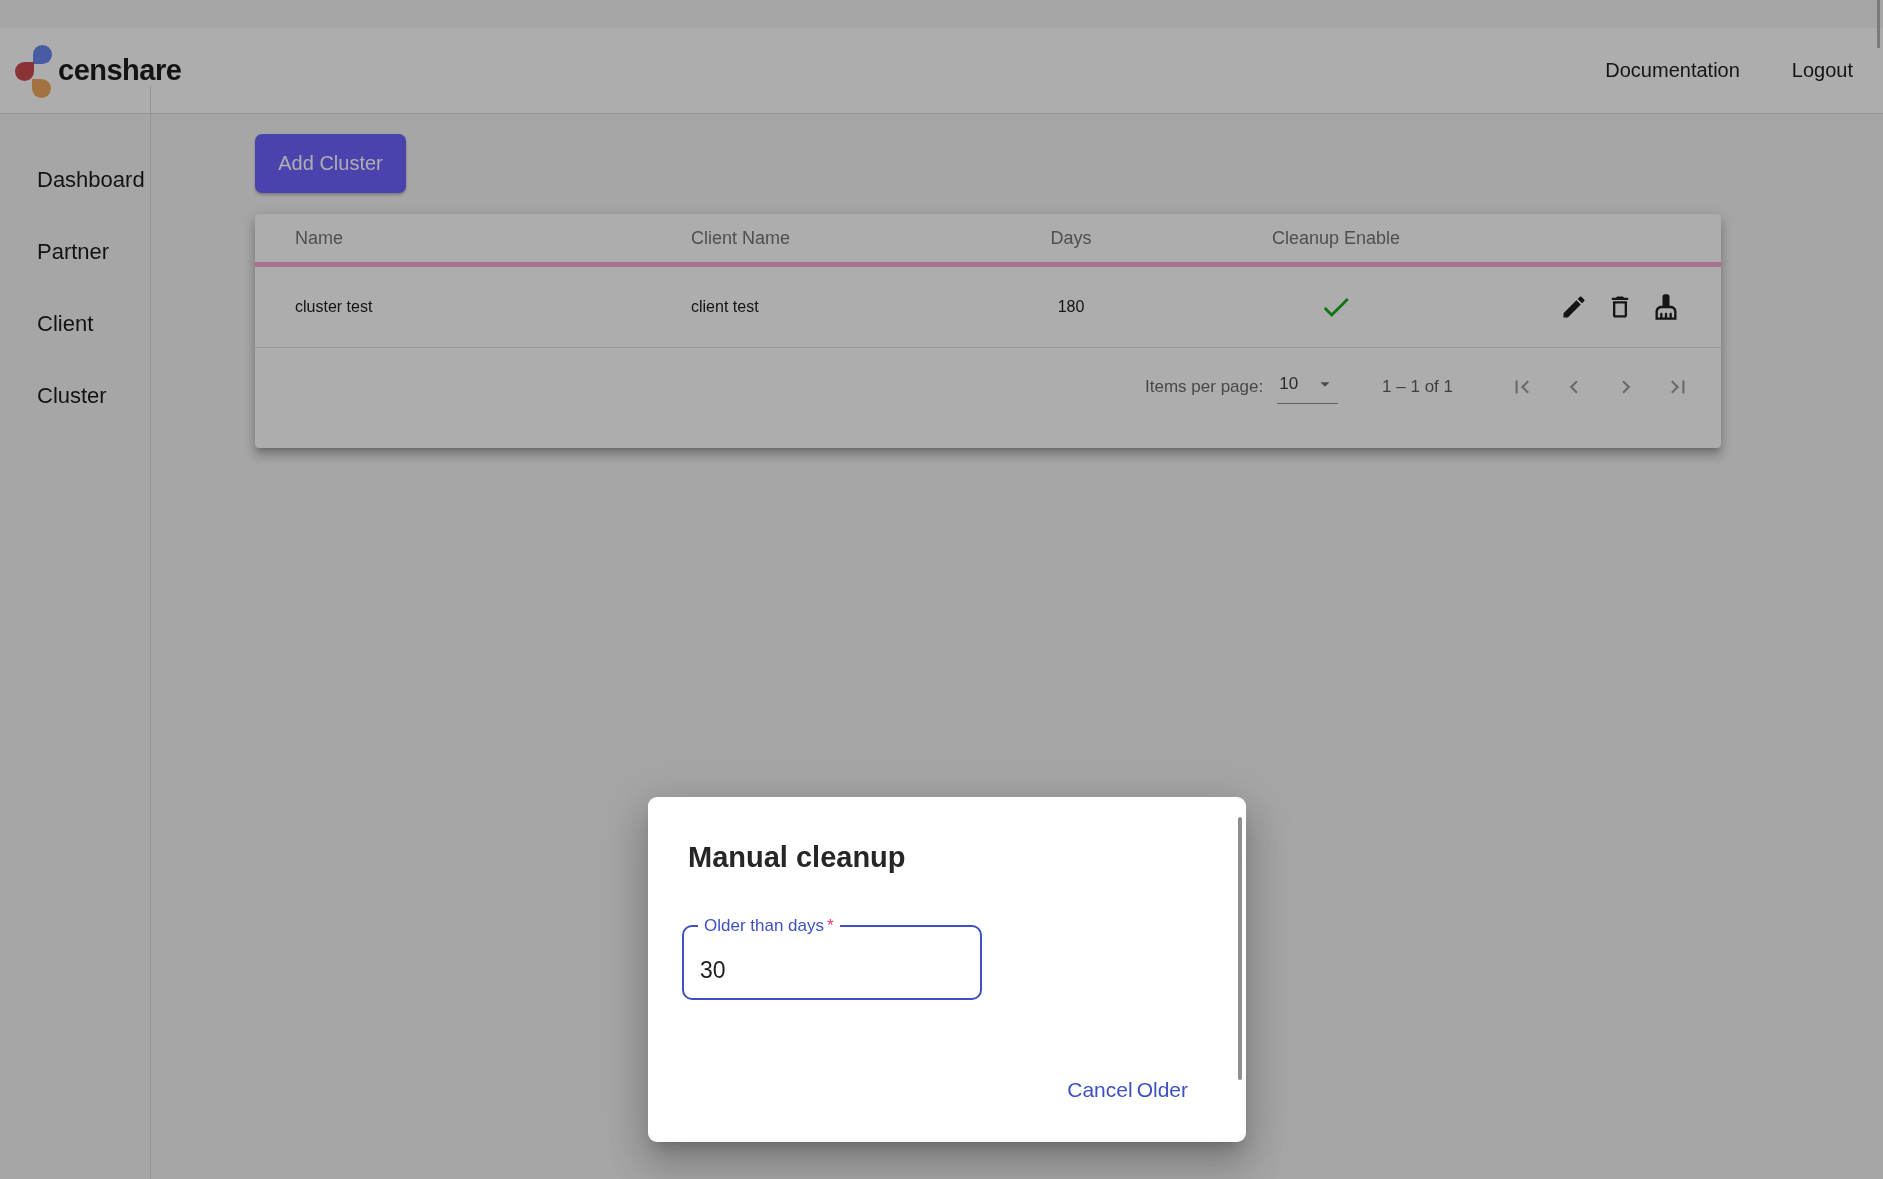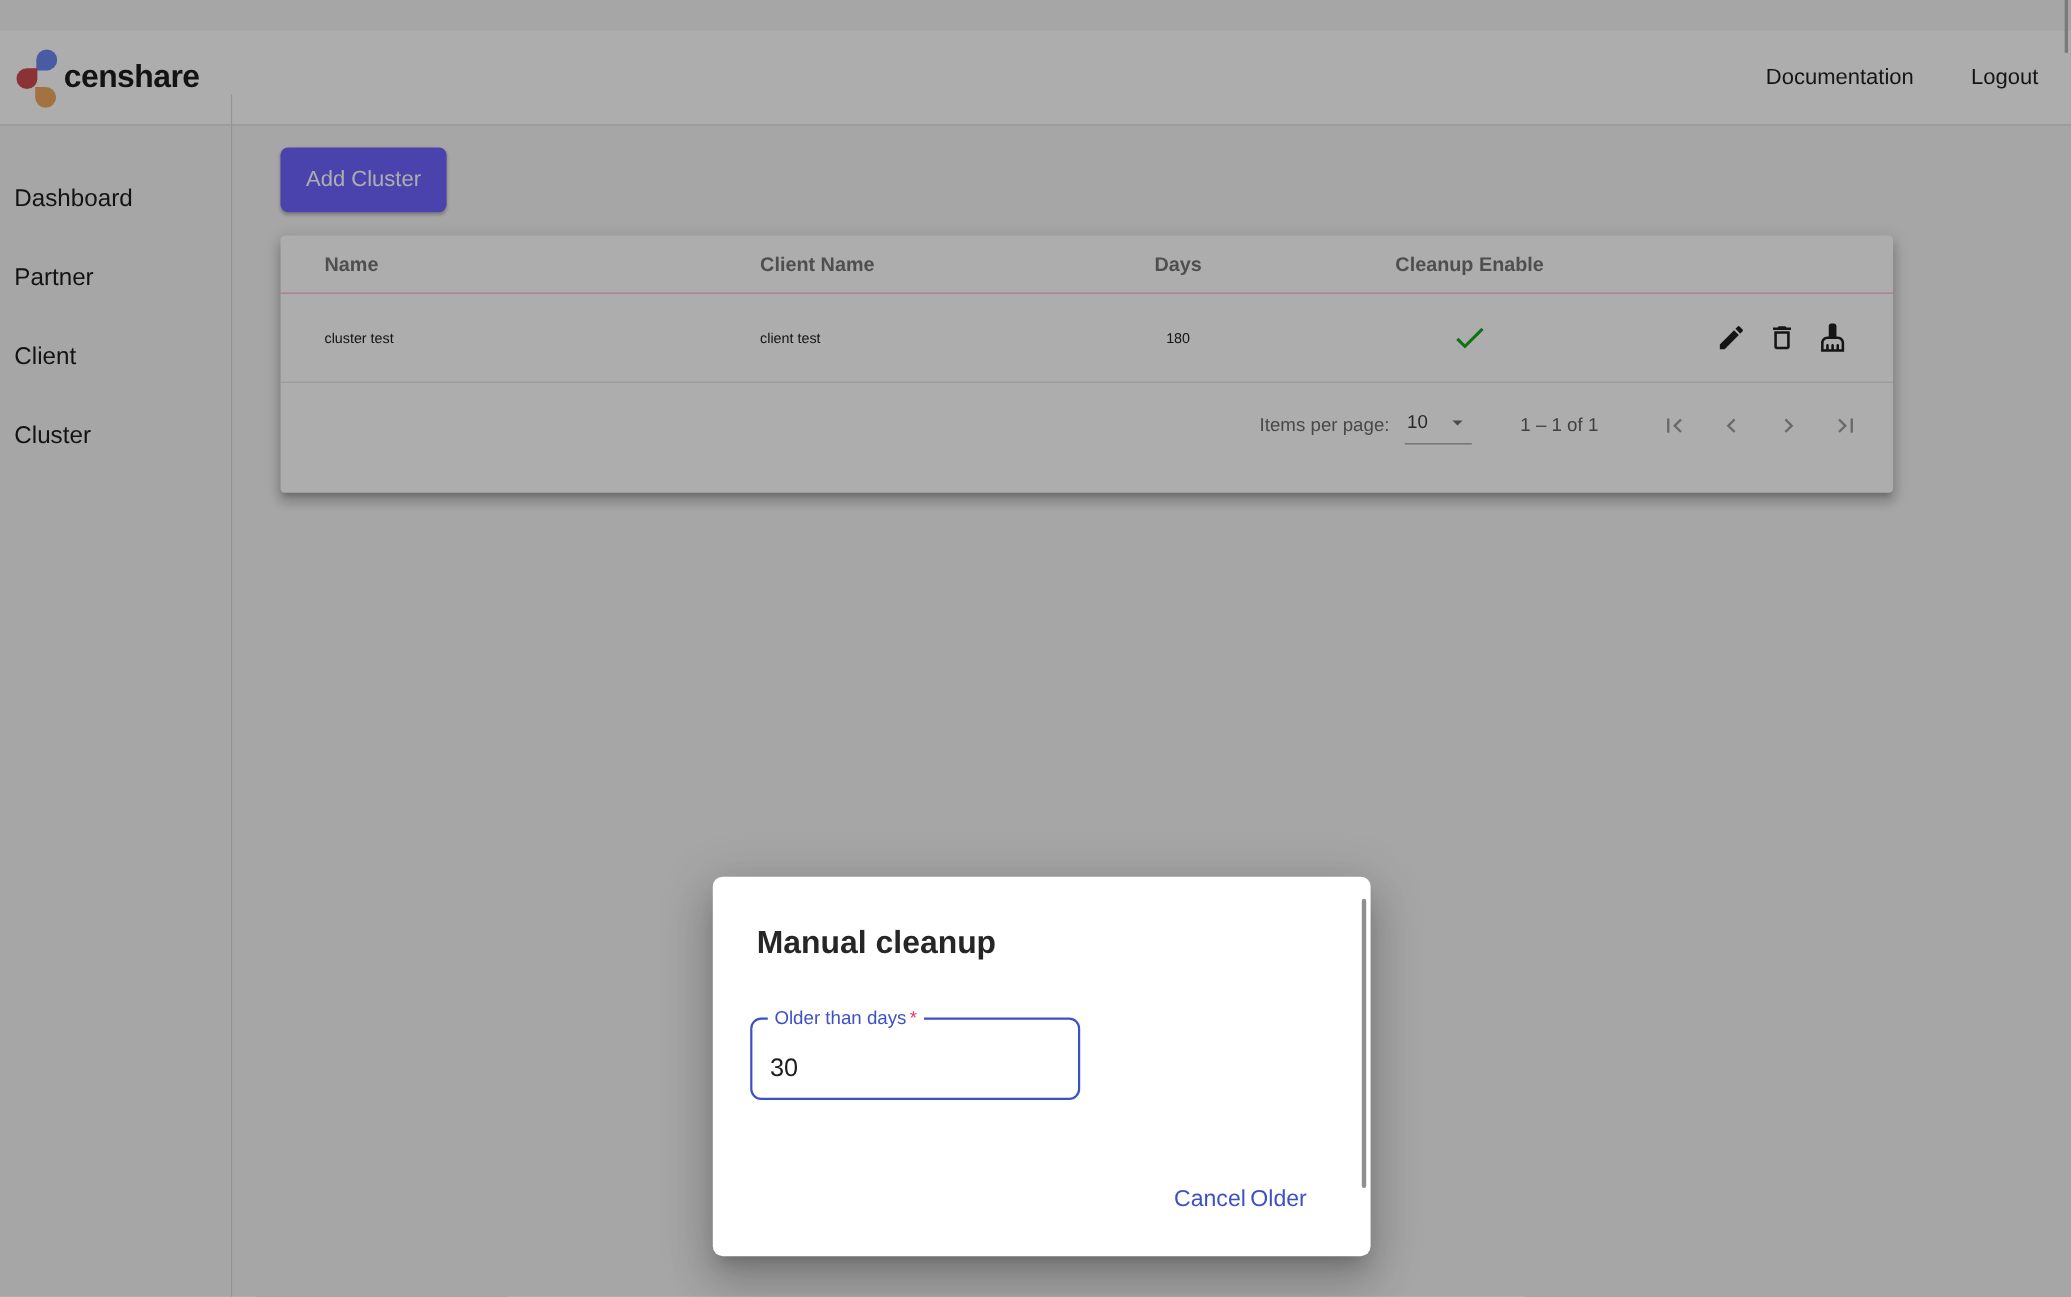--- a/index.html
+++ b/index.html
@@ -19,44 +19,44 @@
   .petal.orange { left:20px; top:38px; background:var(--logo_orange); border-radius:0 50% 50% 50%; }
   .logo-text { font-size:29px; font-weight:600; letter-spacing:-0.5px; color:#1c1c1c; margin-left:-2px; }
   .top-nav { margin-left:auto; display:flex; align-items:center; gap:52px; }
   .top-link { font-size:20px; color:#1f1f1f; cursor:pointer; background:none; border:none;
               font-family:"Liberation Sans", sans-serif; }
 
   
   .page-scroll-sliver { position:absolute; right:3px; top:0; width:3px; height:48px; background:#b4b4b4; z-index:2; }
 
   
-  .sidebar { position:absolute; left:0; top:86px; bottom:0; width:211px;
-             border-right:1px solid #dadada; padding-top:58px; z-index:1; }
+  .sidebar { position:absolute; left:0; top:86px; bottom:0; width:151px;
+             border-right:1px solid #dadada; padding-top:58px; z-index:1;padding-left:24px; }
   .side-item { height:72px; display:flex; align-items:center; padding-left:13px;
                font-size:22px; color:#1c1c1c; cursor:pointer; }
 
   
   .toolbar { position:absolute; left:255px; top:134px; display:flex; gap:24px; z-index:1; }
   .add-btn { width:151px; height:59px; background:var(--accent); color:#ffffff; border:none;
              border-radius:7px; font-size:20px; cursor:pointer; font-family:"Liberation Sans", sans-serif;
              box-shadow:0 2px 3px rgba(0,0,0,0.25); }
   .search-box { width:306px; height:59px; background:#ffffff; border-radius:5px;
                 display:flex; align-items:center; padding:0 14px; gap:8px; }
   .search-box svg { flex:0 0 auto; }
   .search-input { flex:1; border:none; outline:none; background:transparent; font-size:22px;
                   color:#212121; font-family:"Liberation Sans", sans-serif; min-width:0; }
   .search-input::placeholder { color:#6f6f6f; opacity:1; }
 
   
   .card { position:absolute; left:255px; top:214px; width:1466px; height:234px; background:#ffffff;
           border-radius:4px; z-index:1;
           box-shadow:0 5px 5px -3px rgba(0,0,0,.2), 0 8px 10px 1px rgba(0,0,0,.14), 0 3px 14px 2px rgba(0,0,0,.12); }
   .t-head, .t-row { display:flex; align-items:center; padding:0 40px; }
-  .t-head { height:53px; color:#757575; font-size:18px; border-bottom:1px solid #f9a8d4;font-weight:bold; }
-  .t-row  { height:81px; color:#212121; font-size:13px; border-bottom:1px solid #e0e0e0; }
+  .t-head { height:53px; color:#757575; font-size:18px; border-bottom:5px solid #f9a8d4; }
+  .t-row  { height:81px; color:#212121; font-size:16px; border-bottom:1px solid #e0e0e0; }
   .col-name   { width:396px; }
   .col-client { width:280px; }
   .col-days   { width:200px; text-align:center; }
   .col-clean  { width:330px; text-align:center; }
   .col-actions{ flex:1; display:flex; justify-content:flex-end; align-items:center; gap:16px; }
   .action-btn { background:none; border:none; cursor:pointer; width:30px; height:30px; padding:0;
                 display:flex; align-items:center; justify-content:center; }
   .check-wrap { display:flex; justify-content:center; }
 
   

